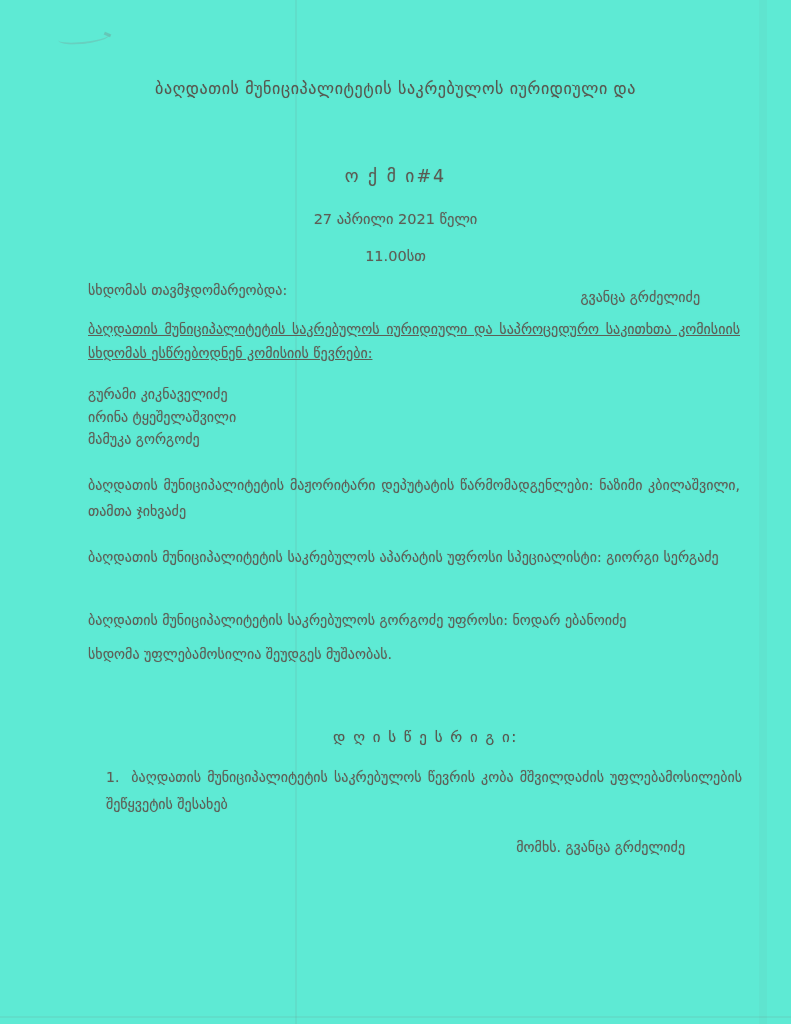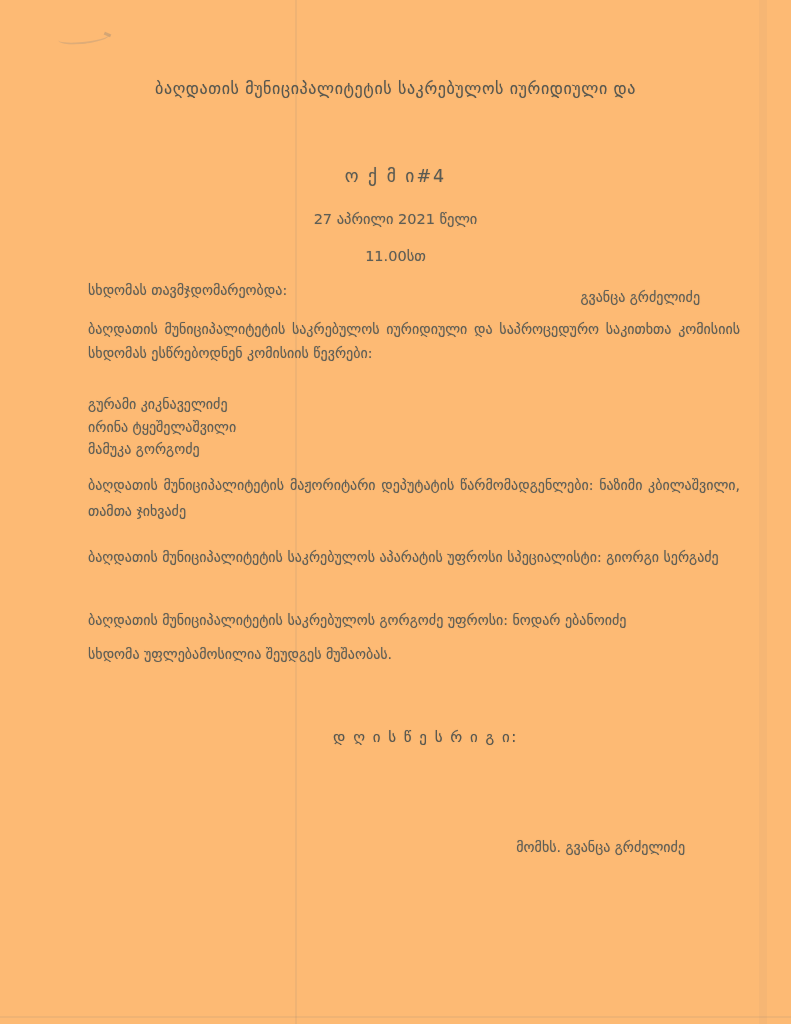--- a/index.html
+++ b/index.html
@@ -5,21 +5,21 @@
   html, body {
     margin: 0;
     padding: 0;
     background: #e9e9e9;
   }
   .page {
     position: relative;
     width: 791px;
     height: 1024px;
     margin: 0 auto;
-    background: #fdba74;
+    background: #5eead4;
     overflow: hidden;
     font-family: "DejaVu Sans", sans-serif;
     color: #5e5e56;
   }
   .page * { box-sizing: border-box; }
 
   
   .fold-line {
     position: absolute;
     left: 295px;
@@ -101,23 +101,23 @@
     font-size: 14px;
     text-align: center;
   }
 
   .par {
     left: 88px;
     width: 652px;
     font-size: 14px;
     text-align: justify;
   }
-  .attendees-par { top: 317px; line-height: 24px; }
+  .attendees-par { top: 317px; line-height: 24px; text-decoration: underline; }
 
-  .members { top: 393px; left: 88px; font-size: 14px; line-height: 22.5px; }
+  .members { top: 383px; left: 88px; font-size: 14px; line-height: 22.5px; }
 
   .majoritarian-par { top: 472px; line-height: 26px; }
   .specialist-par  { top: 544px; line-height: 26px; }
   .head-par        { top: 607px; line-height: 26px; }
   .quorum-line     { top: 646px; left: 88px; font-size: 14px; }
 
   .agenda-heading {
     top: 728px;
     font-size: 15px;
     letter-spacing: 1.5px;
@@ -174,17 +174,20 @@
   <div class="t par majoritarian-par">ბაღდათის მუნიციპალიტეტის მაჟორიტარი დეპუტატის წარმომადგენლები: ნაზიმი კბილაშვილი, თამთა ჯიხვაძე</div>
 
   <div class="t par specialist-par">ბაღდათის მუნიციპალიტეტის საკრებულოს აპარატის უფროსი სპეციალისტი: გიორგი სერგაძე</div>
 
   <div class="t par head-par">ბაღდათის მუნიციპალიტეტის საკრებულოს გორგოძე უფროსი: ნოდარ ებანოიძე</div>
 
   <div class="t quorum-line">სხდომა უფლებამოსილია შეუდგეს მუშაობას.</div>
 
   <div class="t center agenda-heading">დ ღ ი ს   წ ე ს რ ი გ ი:</div>
 
+  <div class="t agenda-item agenda-item-1">
+    <span class="num">1.</span><span>ბაღდათის მუნიციპალიტეტის საკრებულოს წევრის კობა მშვილდაძის უფლებამოსილების შეწყვეტის შესახებ</span>
+  </div>
 
   <div class="t speaker-line">მომხს. გვანცა გრძელიძე</div>
 
 
 </div>
 
 </body></html>

